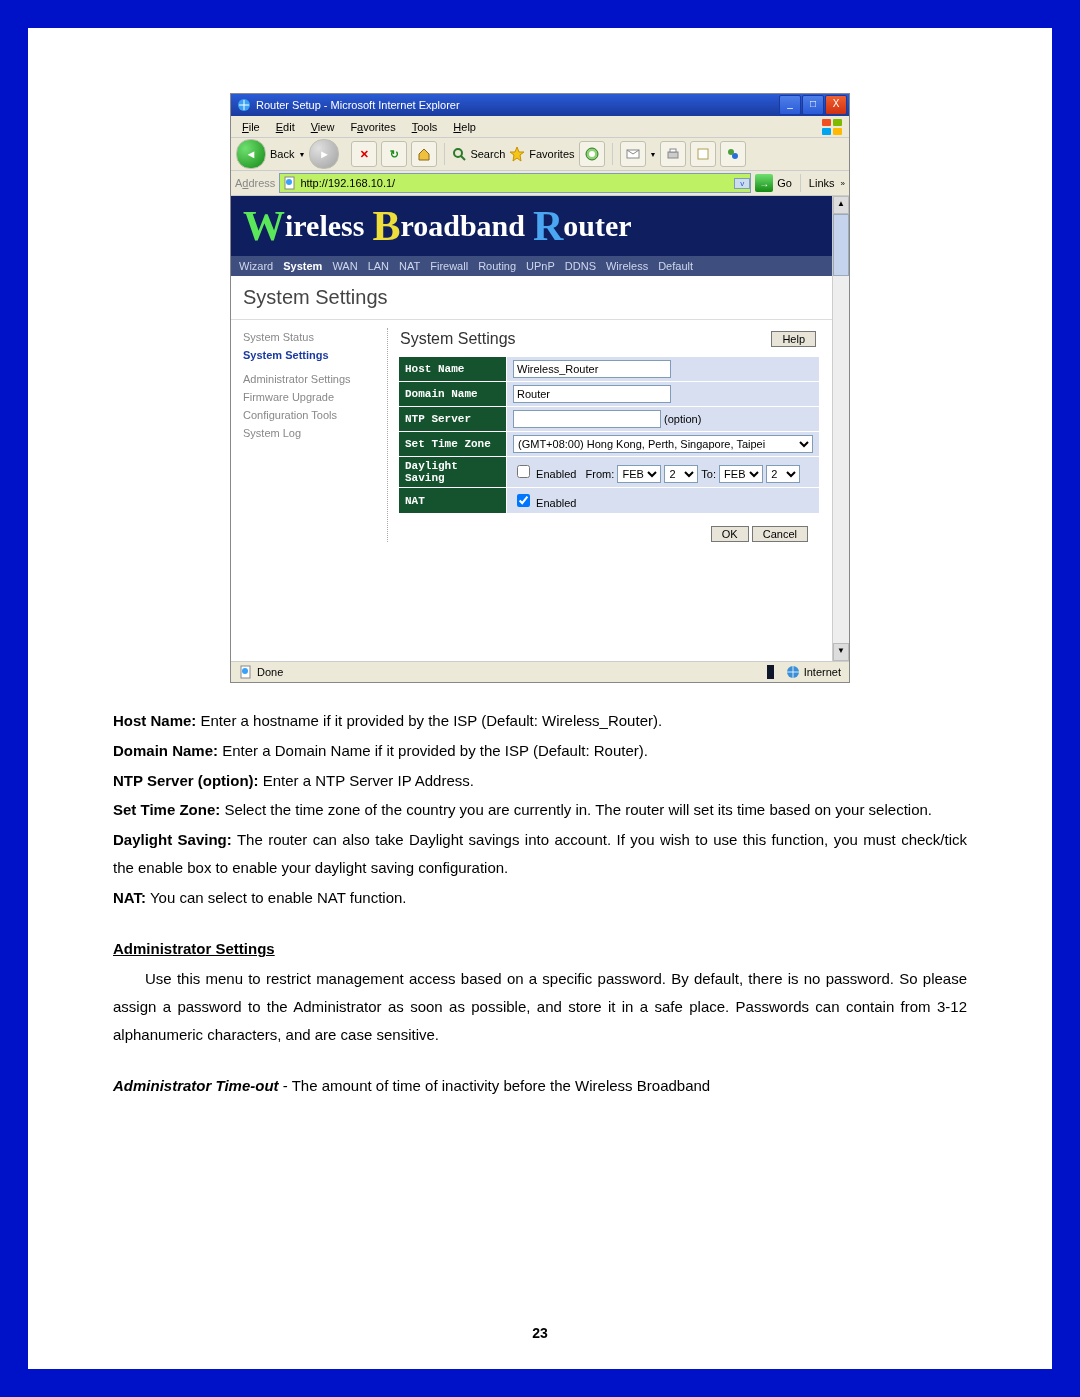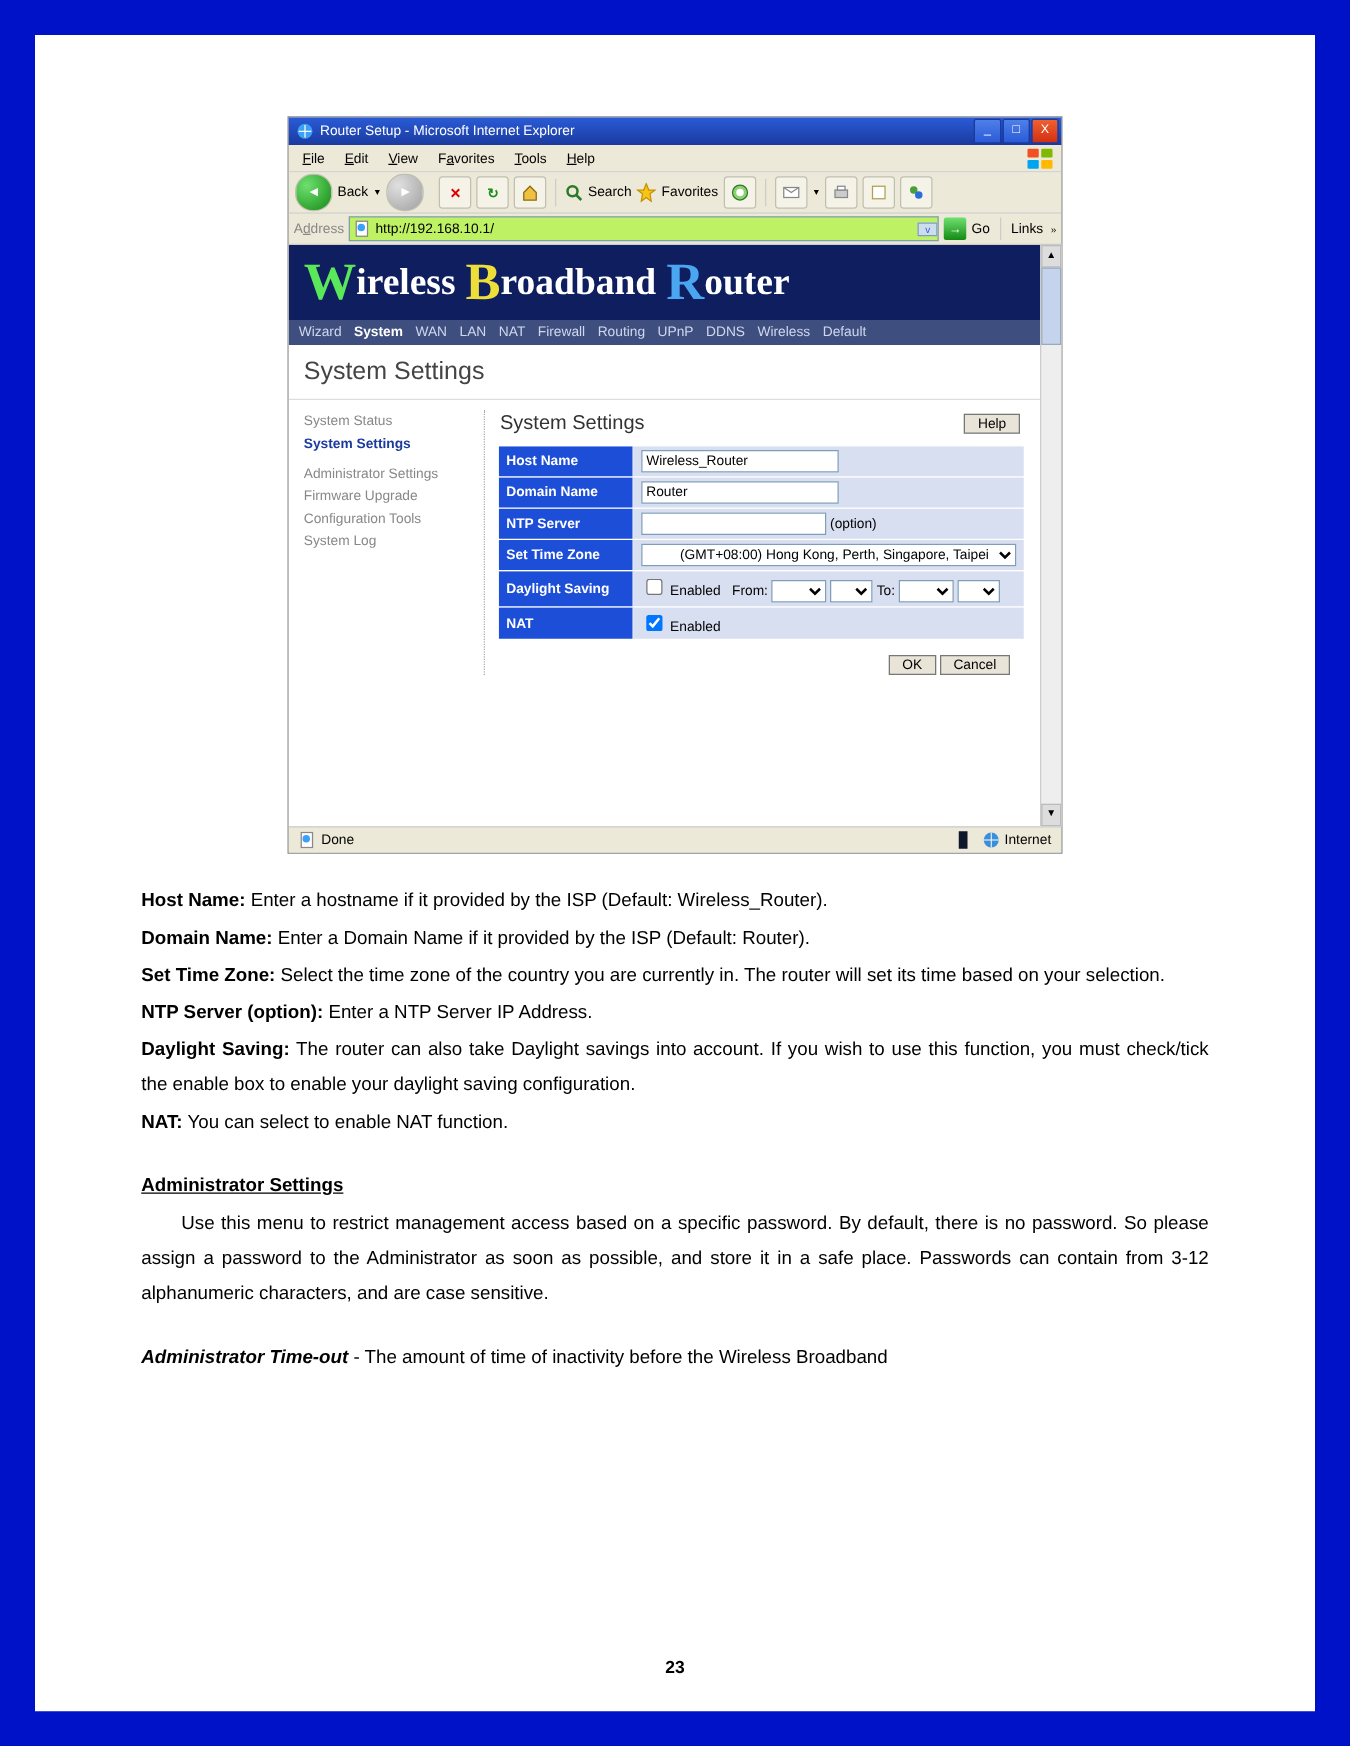--- a/index.html
+++ b/index.html
@@ -185,31 +185,31 @@
   }
   table.settings {
     border-collapse:collapse; width:100%;
   }
   table.settings td {
     border:1px solid #fff;
     padding:3px 6px;
     font-size:11px;
   }
   table.settings td.hlabel {
-    background:#1d4ed8; color:#fff; width:95px; font-weight:bold;
+    background:#14532d; color:#fff; width:95px; font-weight:bold;font-family:Liberation Mono, monospace;
   }
   table.settings td.hval {
     background:#d7dff0;
   }
   .txt {
     border:1px solid #7f9db9; font-size:11px; height:16px; padding:0 3px;
     background:#fff;
   }
   .sel {
-    border:1px solid #7f9db9; font-size:11px; height:18px; background:#fff;padding-left:26px;
+    border:1px solid #7f9db9; font-size:11px; height:18px; background:#fff;
   }
   .btnrow {
     text-align:right;
     padding:12px 12px 0 0;
   }
   .statusbar {
     height:20px; background:#ece9d8; border-top:1px solid #ccc;
     display:flex; align-items:center; justify-content:space-between;
     padding:0 8px; font-size:11px;
   }
@@ -470,22 +470,22 @@
             <path d="M1 7h12M7 1v12" stroke="#fff" stroke-width="0.8"></path>
           </svg>
         <span>Internet</span>
       </span>
     </div>
   </div>
 
   <div class="doc">
     <p><b>Host Name:</b><span> Enter a hostname if it provided by the ISP (Default: Wireless_Router).</span></p>
     <p><b>Domain Name:</b><span> Enter a Domain Name if it provided by the ISP (Default: Router).</span></p>
+    <p><b>NTP Server (option):</b><span> Enter a NTP Server IP Address.</span></p>
     <p><b>Set Time Zone:</b><span> Select the time zone of the country you are currently in. The router will set its time based on your selection.</span></p>
-    <p><b>NTP Server (option):</b><span> Enter a NTP Server IP Address.</span></p>
     <p><b>Daylight Saving:</b><span> The router can also take Daylight savings into account. If you wish to use this function, you must check/tick the enable box to enable your daylight saving configuration.</span></p>
     <p><b>NAT:</b><span> You can select to enable NAT function.</span></p>
 
     <p class="blk"><span class="u">Administrator Settings</span></p>
     <p style="text-indent:32px;">Use this menu to restrict management access based on a specific password. By default, there is no password. So please assign a password to the Administrator as soon as possible, and store it in a safe place. Passwords can contain from 3-12 alphanumeric characters, and are case sensitive.</p>
 
     <p class="blk"><span class="i">Administrator Time-out</span><span> - The amount of time of inactivity before the Wireless Broadband</span></p>
   </div>
 
   <div class="pagenum">23</div>

